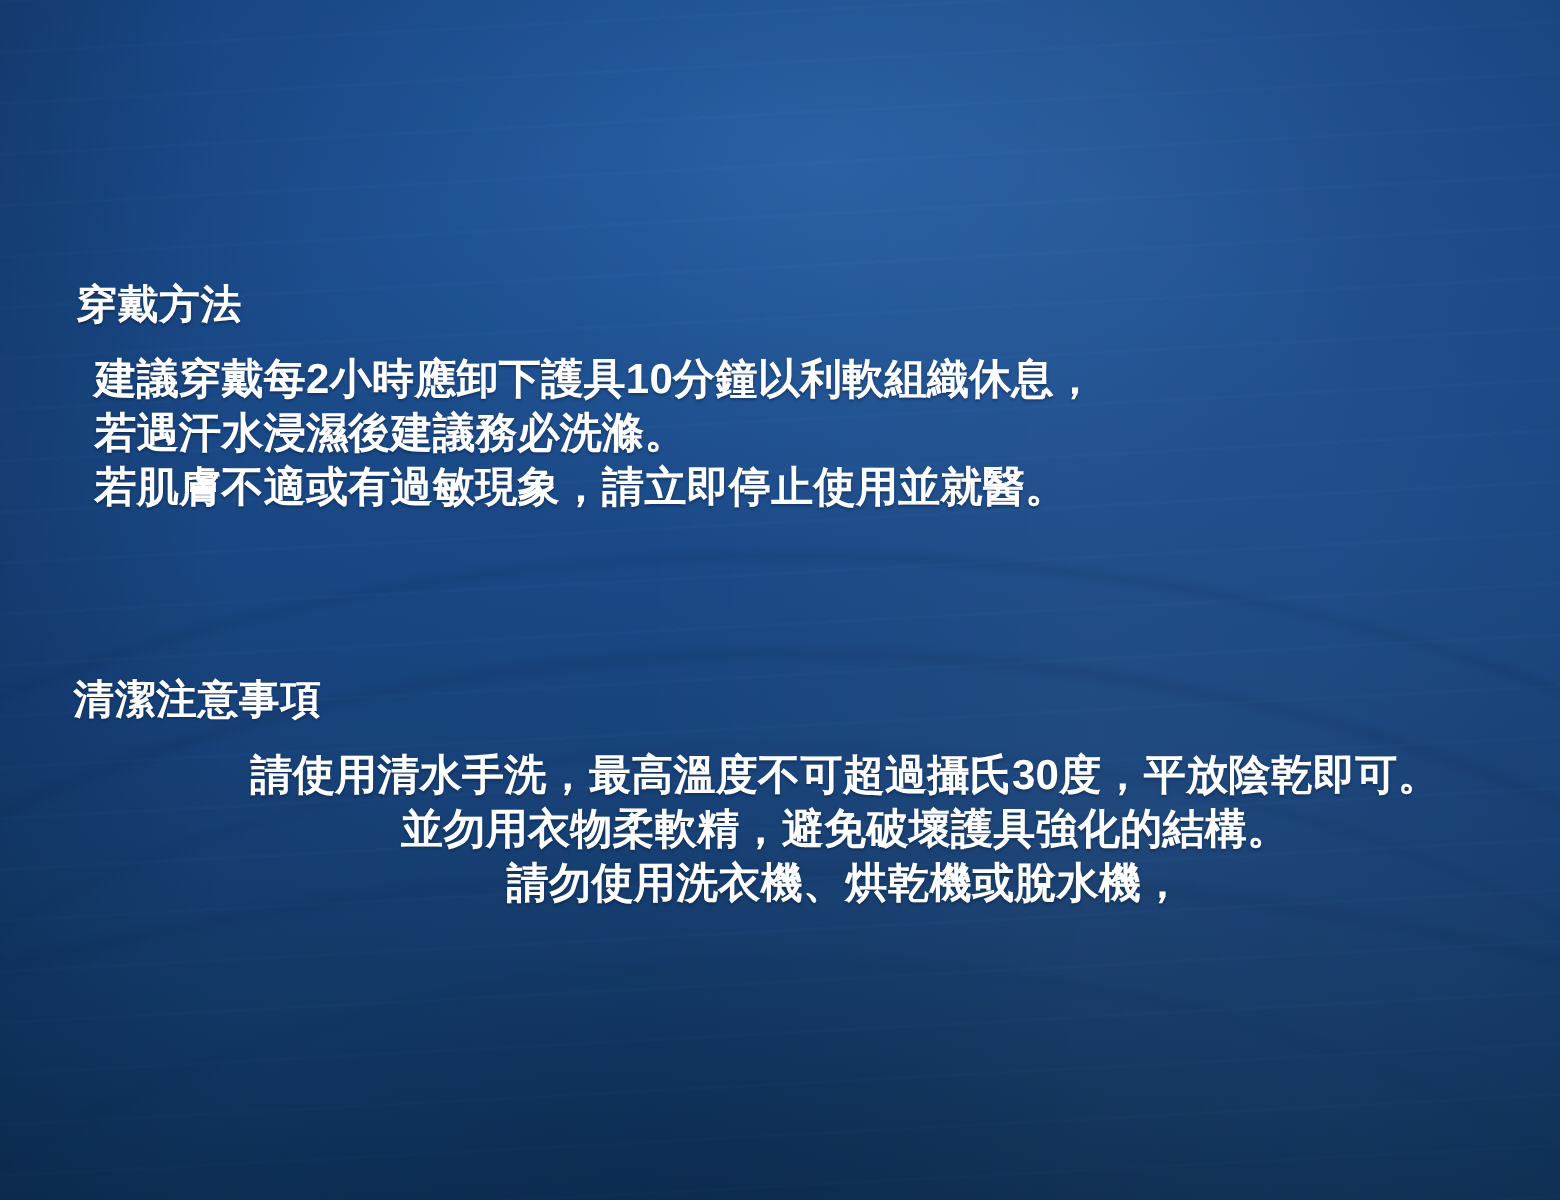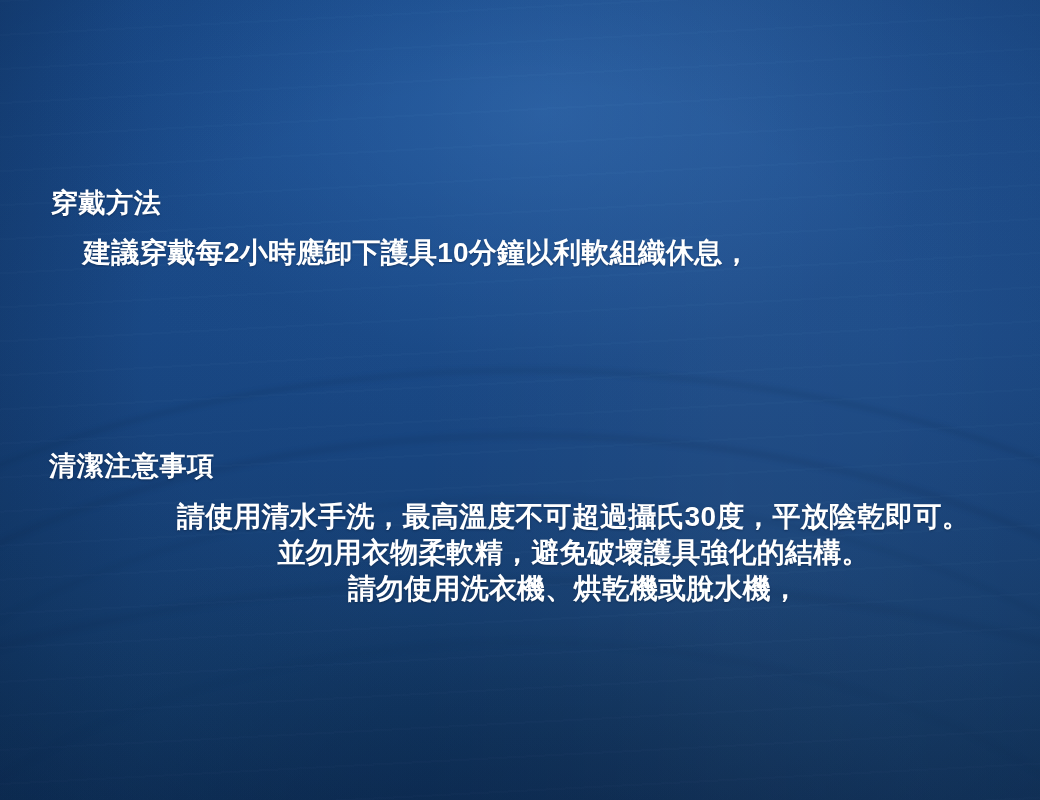--- a/index.html
+++ b/index.html
@@ -138,21 +138,21 @@
     font-size: 27px;
     line-height: 34px;
     letter-spacing: 0.6px;
     text-shadow: 0 1px 2px rgba(4,20,46,0.45);
     white-space: nowrap;
   }
   #section-wearing  .section-heading { padding-left: 51px; }
   #section-cleaning .section-heading { padding-left: 37px; }
 
   .section-body {
-    padding-left: 83px;
+    padding-left: 63px;
     margin-top: 15px;
   }
   #section-cleaning .section-body { margin-top: 16px; text-align: center; }
 
   .body-line {
     color: #ffffff;
     font-weight: 700;
     font-size: 28px;
     line-height: 36px;
     letter-spacing: 0.2px;
@@ -180,20 +180,22 @@
 
   <div class="bg-bands"></div>
   <div class="bg-vignette"></div>
 
   <div class="content">
 
     <div class="section" id="section-wearing">
       <div class="section-heading">穿戴方法</div>
       <div class="section-body">
         <div class="body-line">建議穿戴每2小時應卸下護具10分鐘以利軟組織休息，</div>
+        <div class="body-line">若遇汗水浸濕後建議務必洗滌。</div>
+        <div class="body-line">若肌膚不適或有過敏現象，請立即停止使用並就醫。</div>
       </div>
     </div>
 
     <div class="section" id="section-cleaning">
       <div class="section-heading">清潔注意事項</div>
       <div class="section-body">
         <div class="body-line">請使用清水手洗，最高溫度不可超過攝氏30度，平放陰乾即可。</div>
         <div class="body-line">並勿用衣物柔軟精，避免破壞護具強化的結構。</div>
         <div class="body-line">請勿使用洗衣機、烘乾機或脫水機，</div>
       </div>

